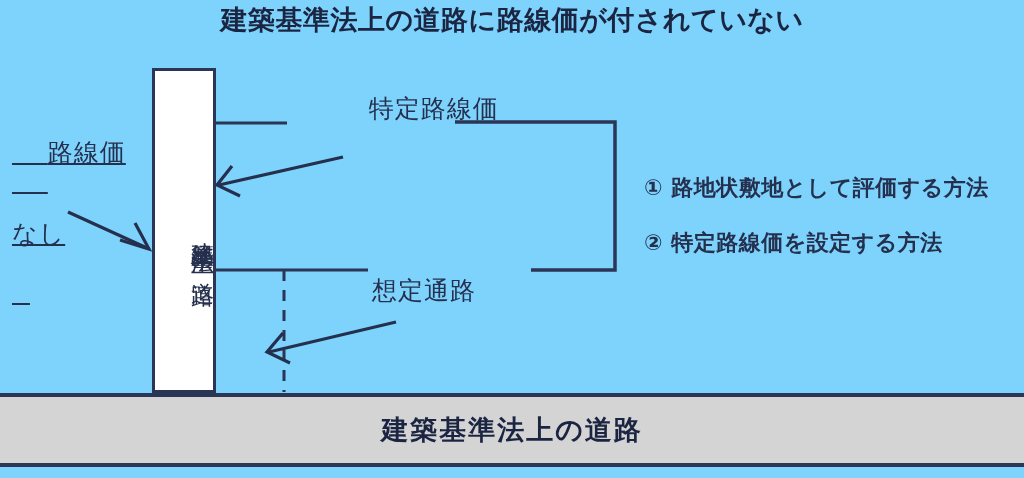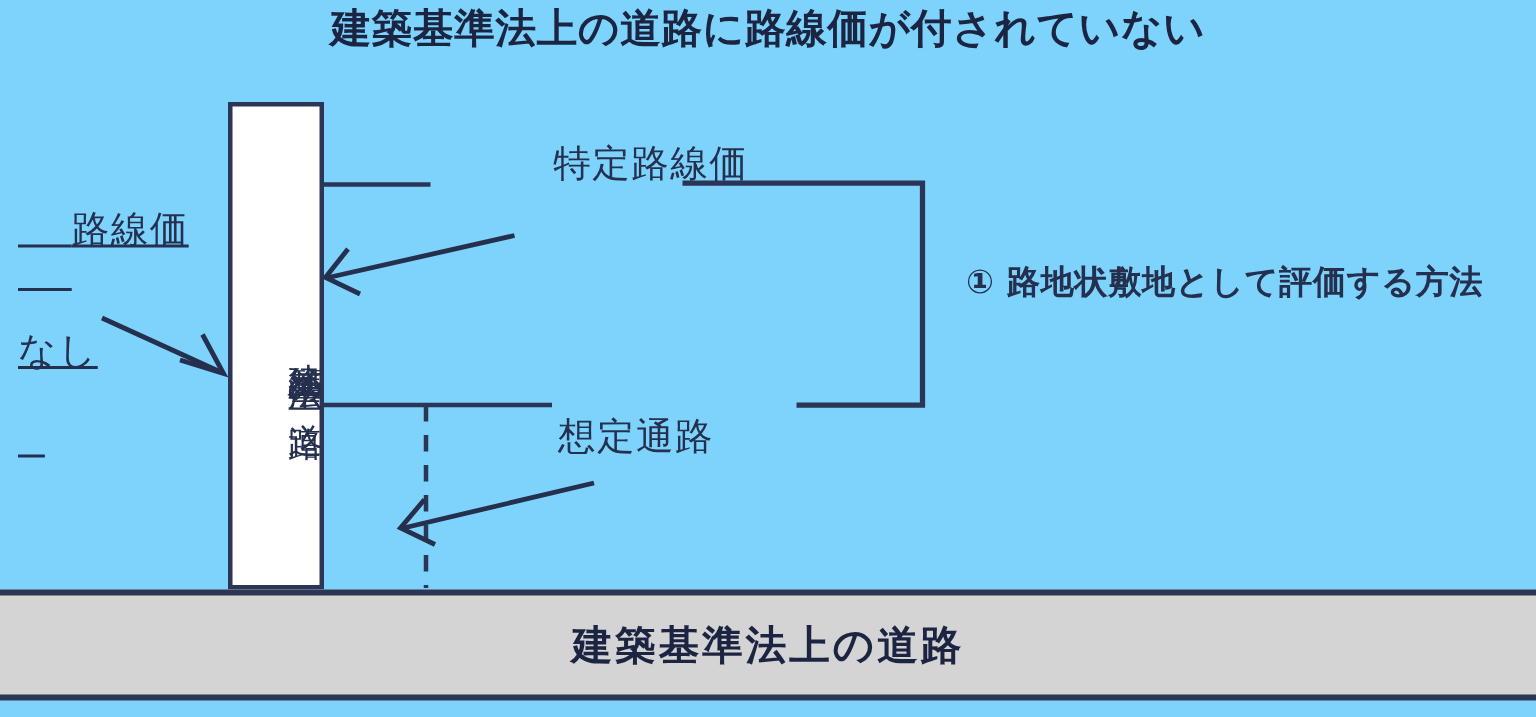--- a/index.html
+++ b/index.html
@@ -175,18 +175,19 @@
     <span class="line2">なし</span>
   </div>
 
   <div class="lbl" id="label-tokutei">
     <span>特定路線価</span>
   </div>
 
   <div class="lbl" id="label-soutei">想定通路</div>
 
   <div class="method-item" id="method-1">① 路地状敷地として評価する方法</div>
+  <div class="method-item" id="method-2">② 特定路線価を設定する方法</div>
 
   <div id="bottom-band">
     <span id="bottom-band-label">建築基準法上の道路</span>
   </div>
 
 </div>
 
 </body></html>

